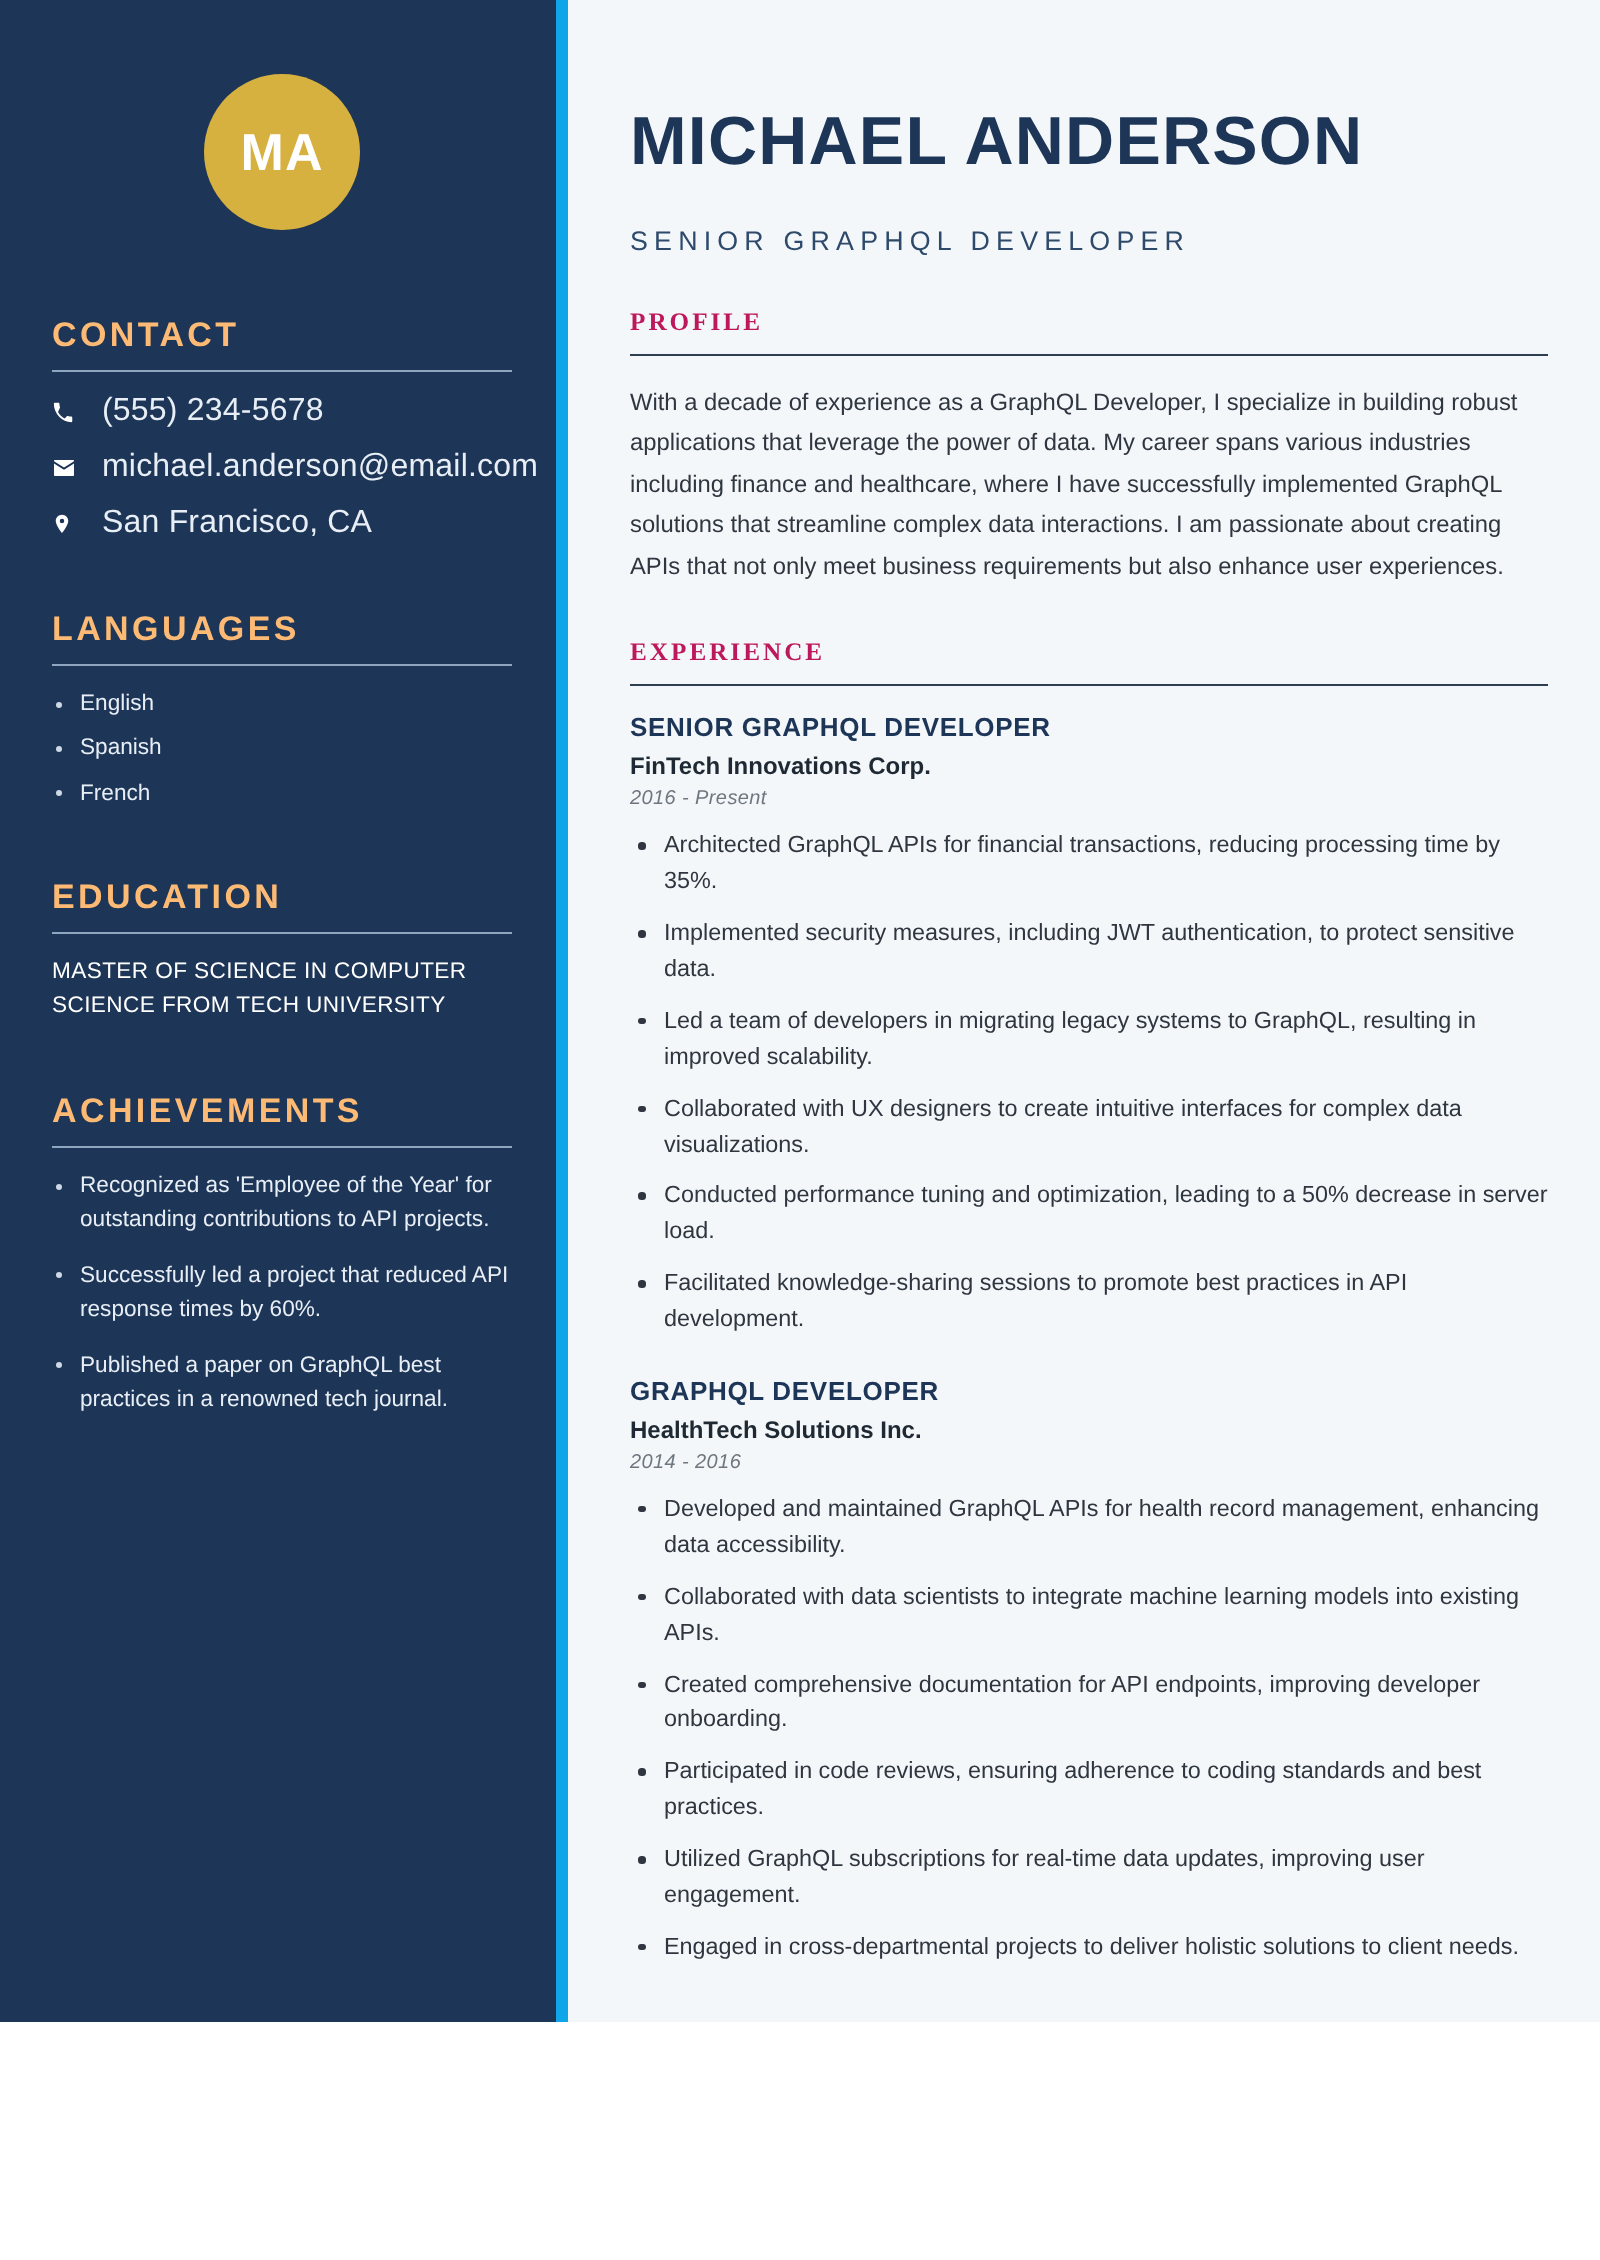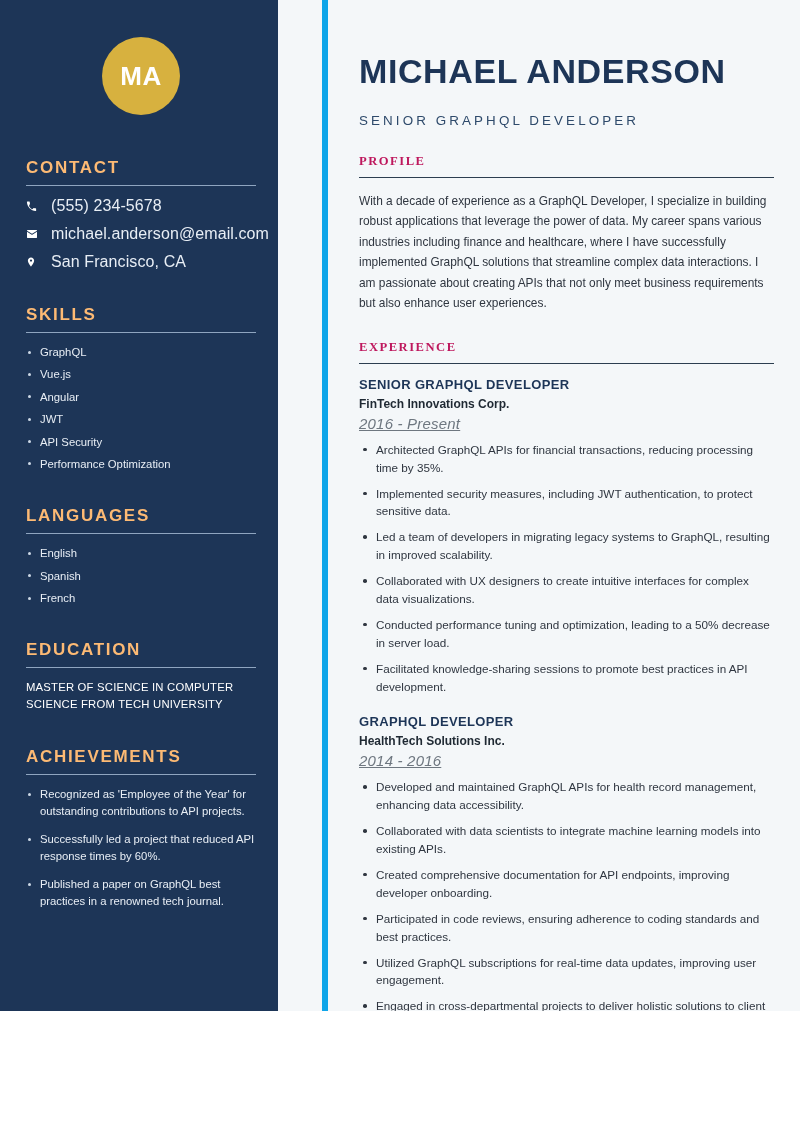--- a/index.html
+++ b/index.html
@@ -13,21 +13,20 @@
     font-family: "Liberation Sans", sans-serif;
     -webkit-font-smoothing: antialiased;
   }
   .resume {
     position: relative;
     width: 800px;
     height: 1011px;
     display: flex;
     background: #f4f7f9;
     overflow: hidden;
-    gap: 44px;
   }
 
   
   .sidebar {
     width: 278px;
     flex: 0 0 278px;
     background: #1d3557;
     box-sizing: border-box;
     padding: 0 22px 0 26px;
     color: #ffffff;
@@ -184,25 +183,24 @@
     text-transform: uppercase;
   }
   .job-company {
     margin-top: 5px;
     font-size: 12px;
     font-weight: bold;
     color: #1f2933;
   }
   .job-dates {
     margin-top: 4px;
-    font-size: 15px;
+    font-size: 10px;
     font-style: italic;
     color: #6e7780;
     letter-spacing: 0.2px;
-    text-decoration: underline;
   }
   ul.job-list {
     list-style: none;
     margin: 9px 0 0 0;
     padding: 0;
   }
   ul.job-list li {
     position: relative;
     padding-left: 17px;
     font-size: 11.7px;
@@ -257,32 +255,20 @@
       <div class="contact-row">
         <span class="contact-icon">
           <svg width="10" height="12" viewBox="0 0 24 24" fill="#ffffff">
               <path d="M12 1C7.9 1 4.5 4.4 4.5 8.5c0 5.6 7.5 14.5 7.5 14.5s7.5-8.9 7.5-14.5C19.5 4.4 16.1 1 12 1zm0 10.2a2.7 2.7 0 110-5.4 2.7 2.7 0 010 5.4z"></path>
             </svg>
         </span>
         <span class="contact-text">San Francisco, CA</span>
       </div>
     </section>
 
-    <section class="side-section">
-      <div class="side-head">SKILLS</div>
-      <div class="side-rule"></div>
-      <ul class="side-list tight">
-        <li>GraphQL</li>
-        <li>Vue.js</li>
-        <li>Angular</li>
-        <li>JWT</li>
-        <li>API Security</li>
-        <li>Performance Optimization</li>
-      </ul>
-    </section>
 
     <section class="side-section">
       <div class="side-head">LANGUAGES</div>
       <div class="side-rule"></div>
       <ul class="side-list tight">
         <li>English</li>
         <li>Spanish</li>
         <li>French</li>
       </ul>
     </section>

